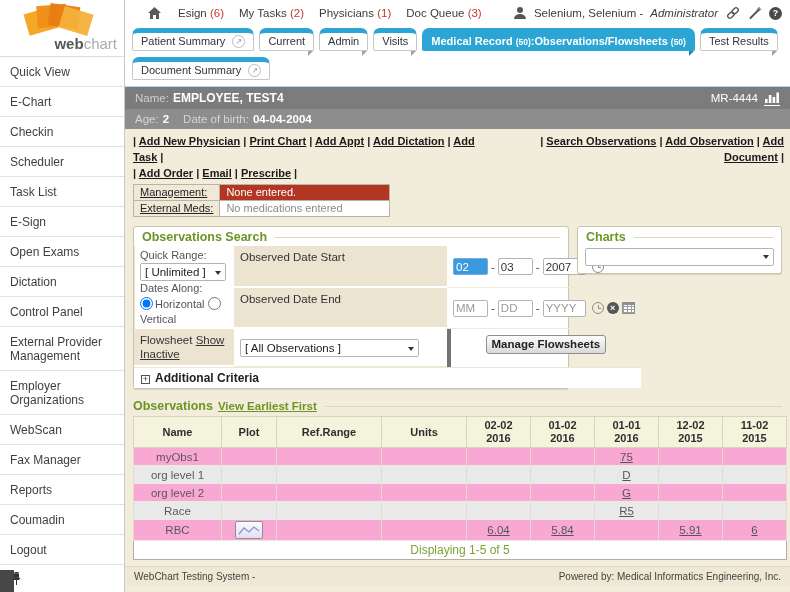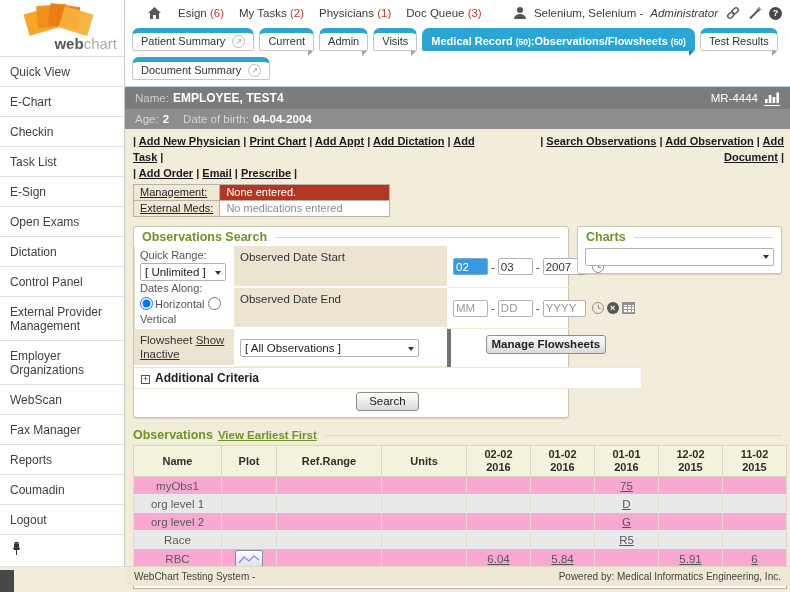--- a/index.html
+++ b/index.html
@@ -134,20 +134,21 @@
           <div class="card c2"></div>
           <div class="card c3"></div>
           <div class="card c4"></div>
       </div>
       <div class="logo-text"><span class="lt-web">web</span><span class="lt-chart">chart</span></div>
     </div>
     <div>
         <div class="side-item">Quick View</div>
         <div class="side-item">E-Chart</div>
         <div class="side-item">Checkin</div>
+        <div class="side-item">Scheduler</div>
         <div class="side-item">Task List</div>
         <div class="side-item">E-Sign</div>
         <div class="side-item">Open Exams</div>
         <div class="side-item">Dictation</div>
         <div class="side-item">Control Panel</div>
         <div class="side-item">External Provider Management</div>
         <div class="side-item">Employer Organizations</div>
         <div class="side-item">WebScan</div>
         <div class="side-item">Fax Manager</div>
         <div class="side-item">Reports</div>
@@ -315,23 +316,20 @@
             <span>Flowsheet</span>
             <span class="show-inactive">Show Inactive</span>
           </div>
           <div class="sp-field">
             <span class="sel-wrap"><select id="flowsheet-select"><option>[ All Observations ]</option></select></span>
           </div>
           <div class="sp-right-btn">
             <button class="btn bold">Manage Flowsheets</button>
           </div>
           <div class="addl"><span class="plusbox">+</span><span>Additional Criteria</span></div>
-          <div class="search-row">
-            <button class="btn">Search</button>
-          </div>
         </div>
       </div>
 
       <div class="panel" id="charts-panel">
         <div class="panel-title-row">
           <span class="panel-title">Charts</span>
           <span class="rule"></span>
         </div>
         <span class="sel-wrap"><select><option></option></select></span>
       </div>

